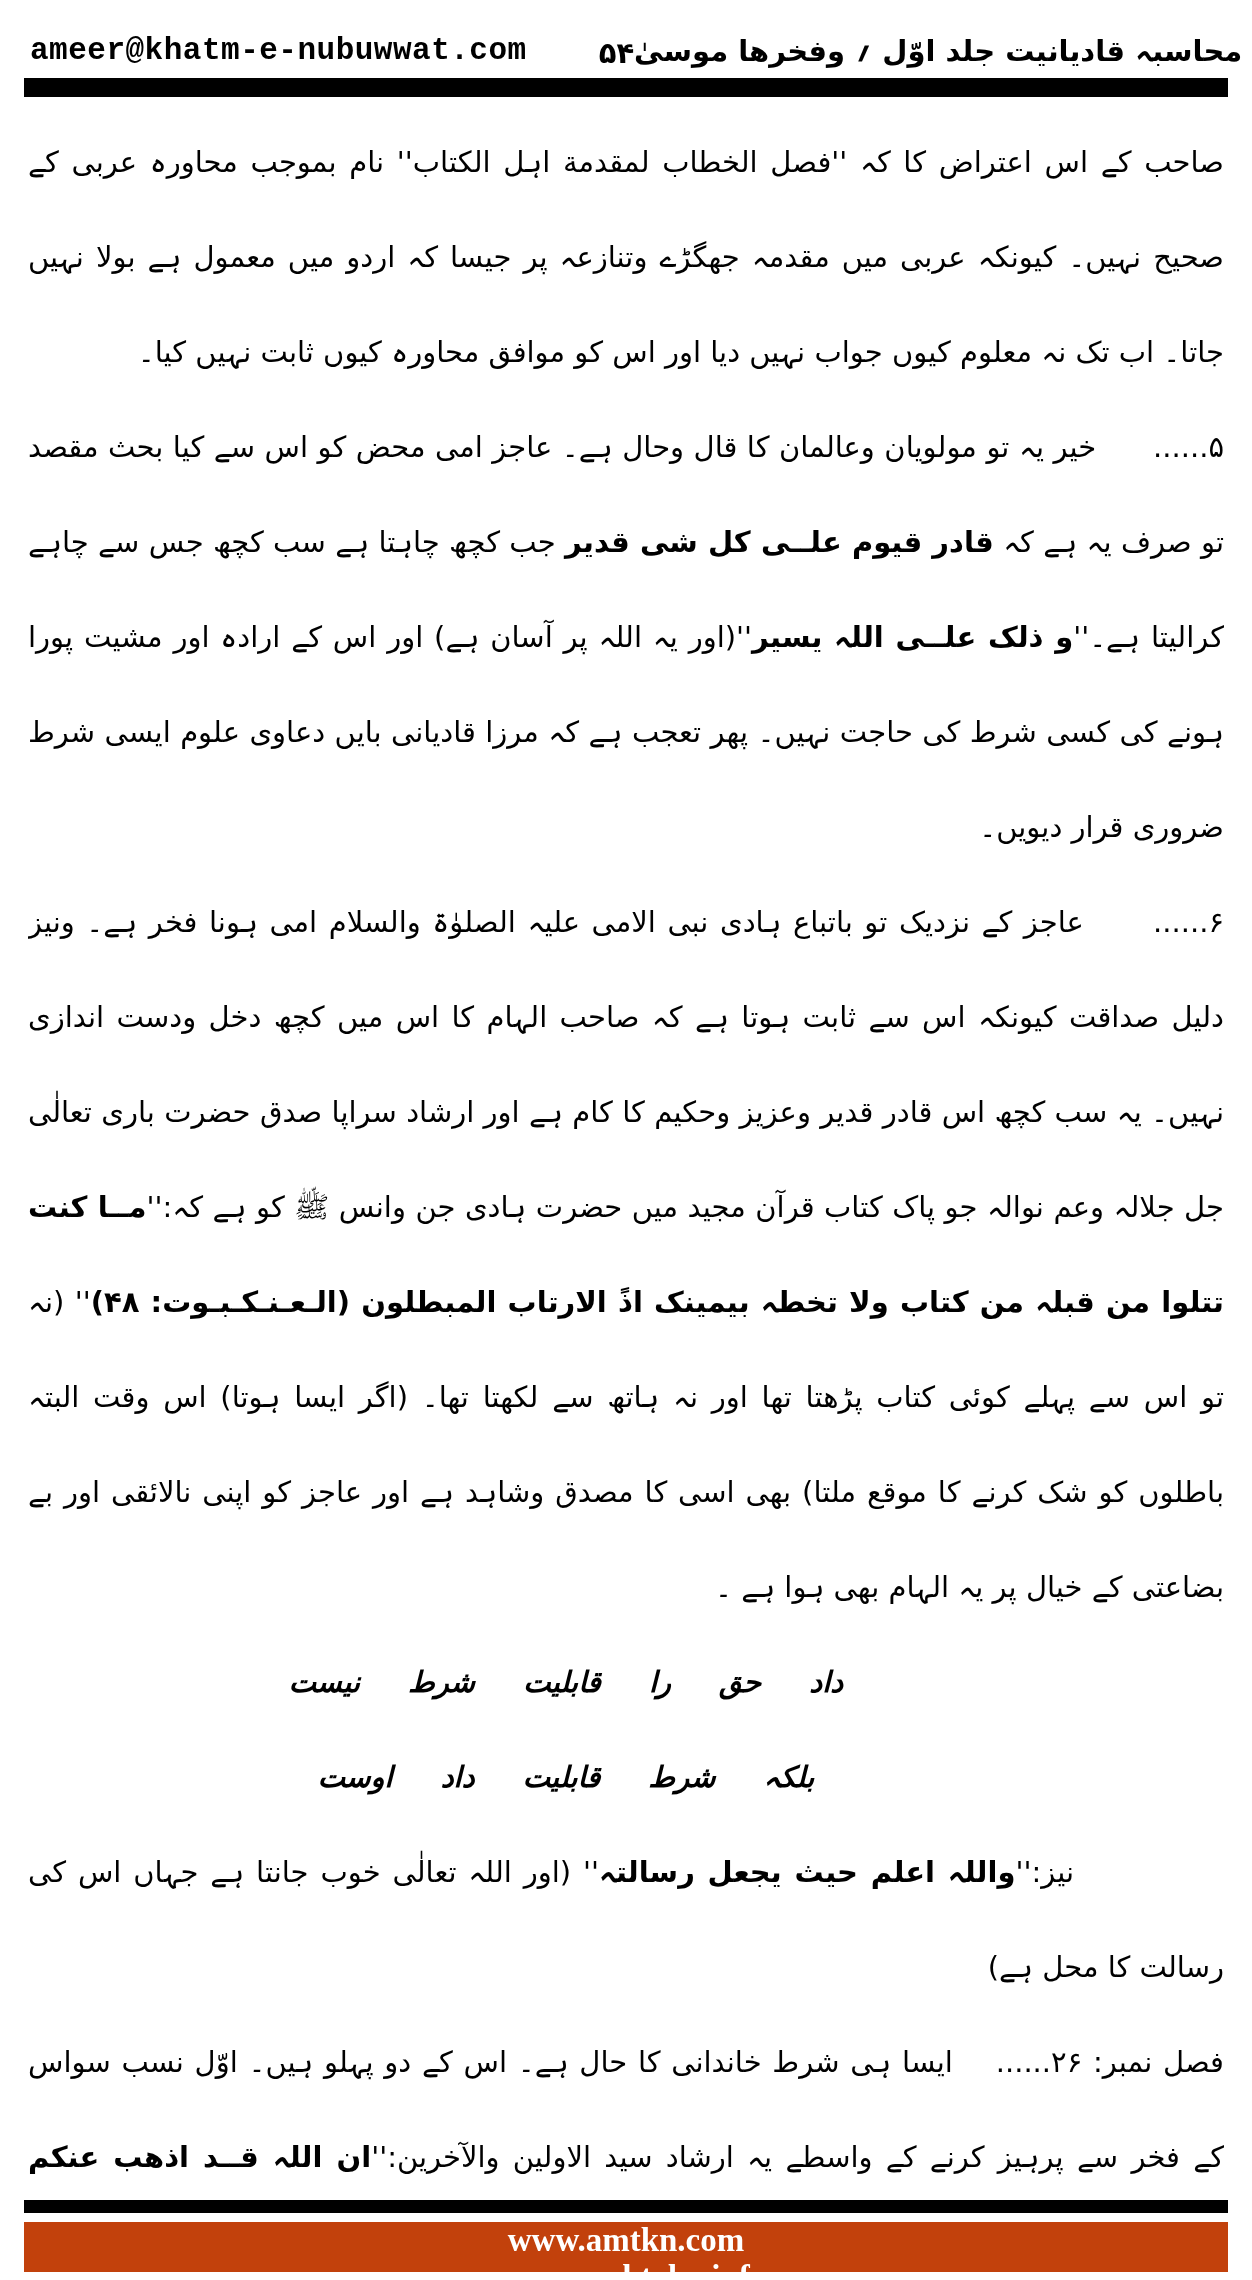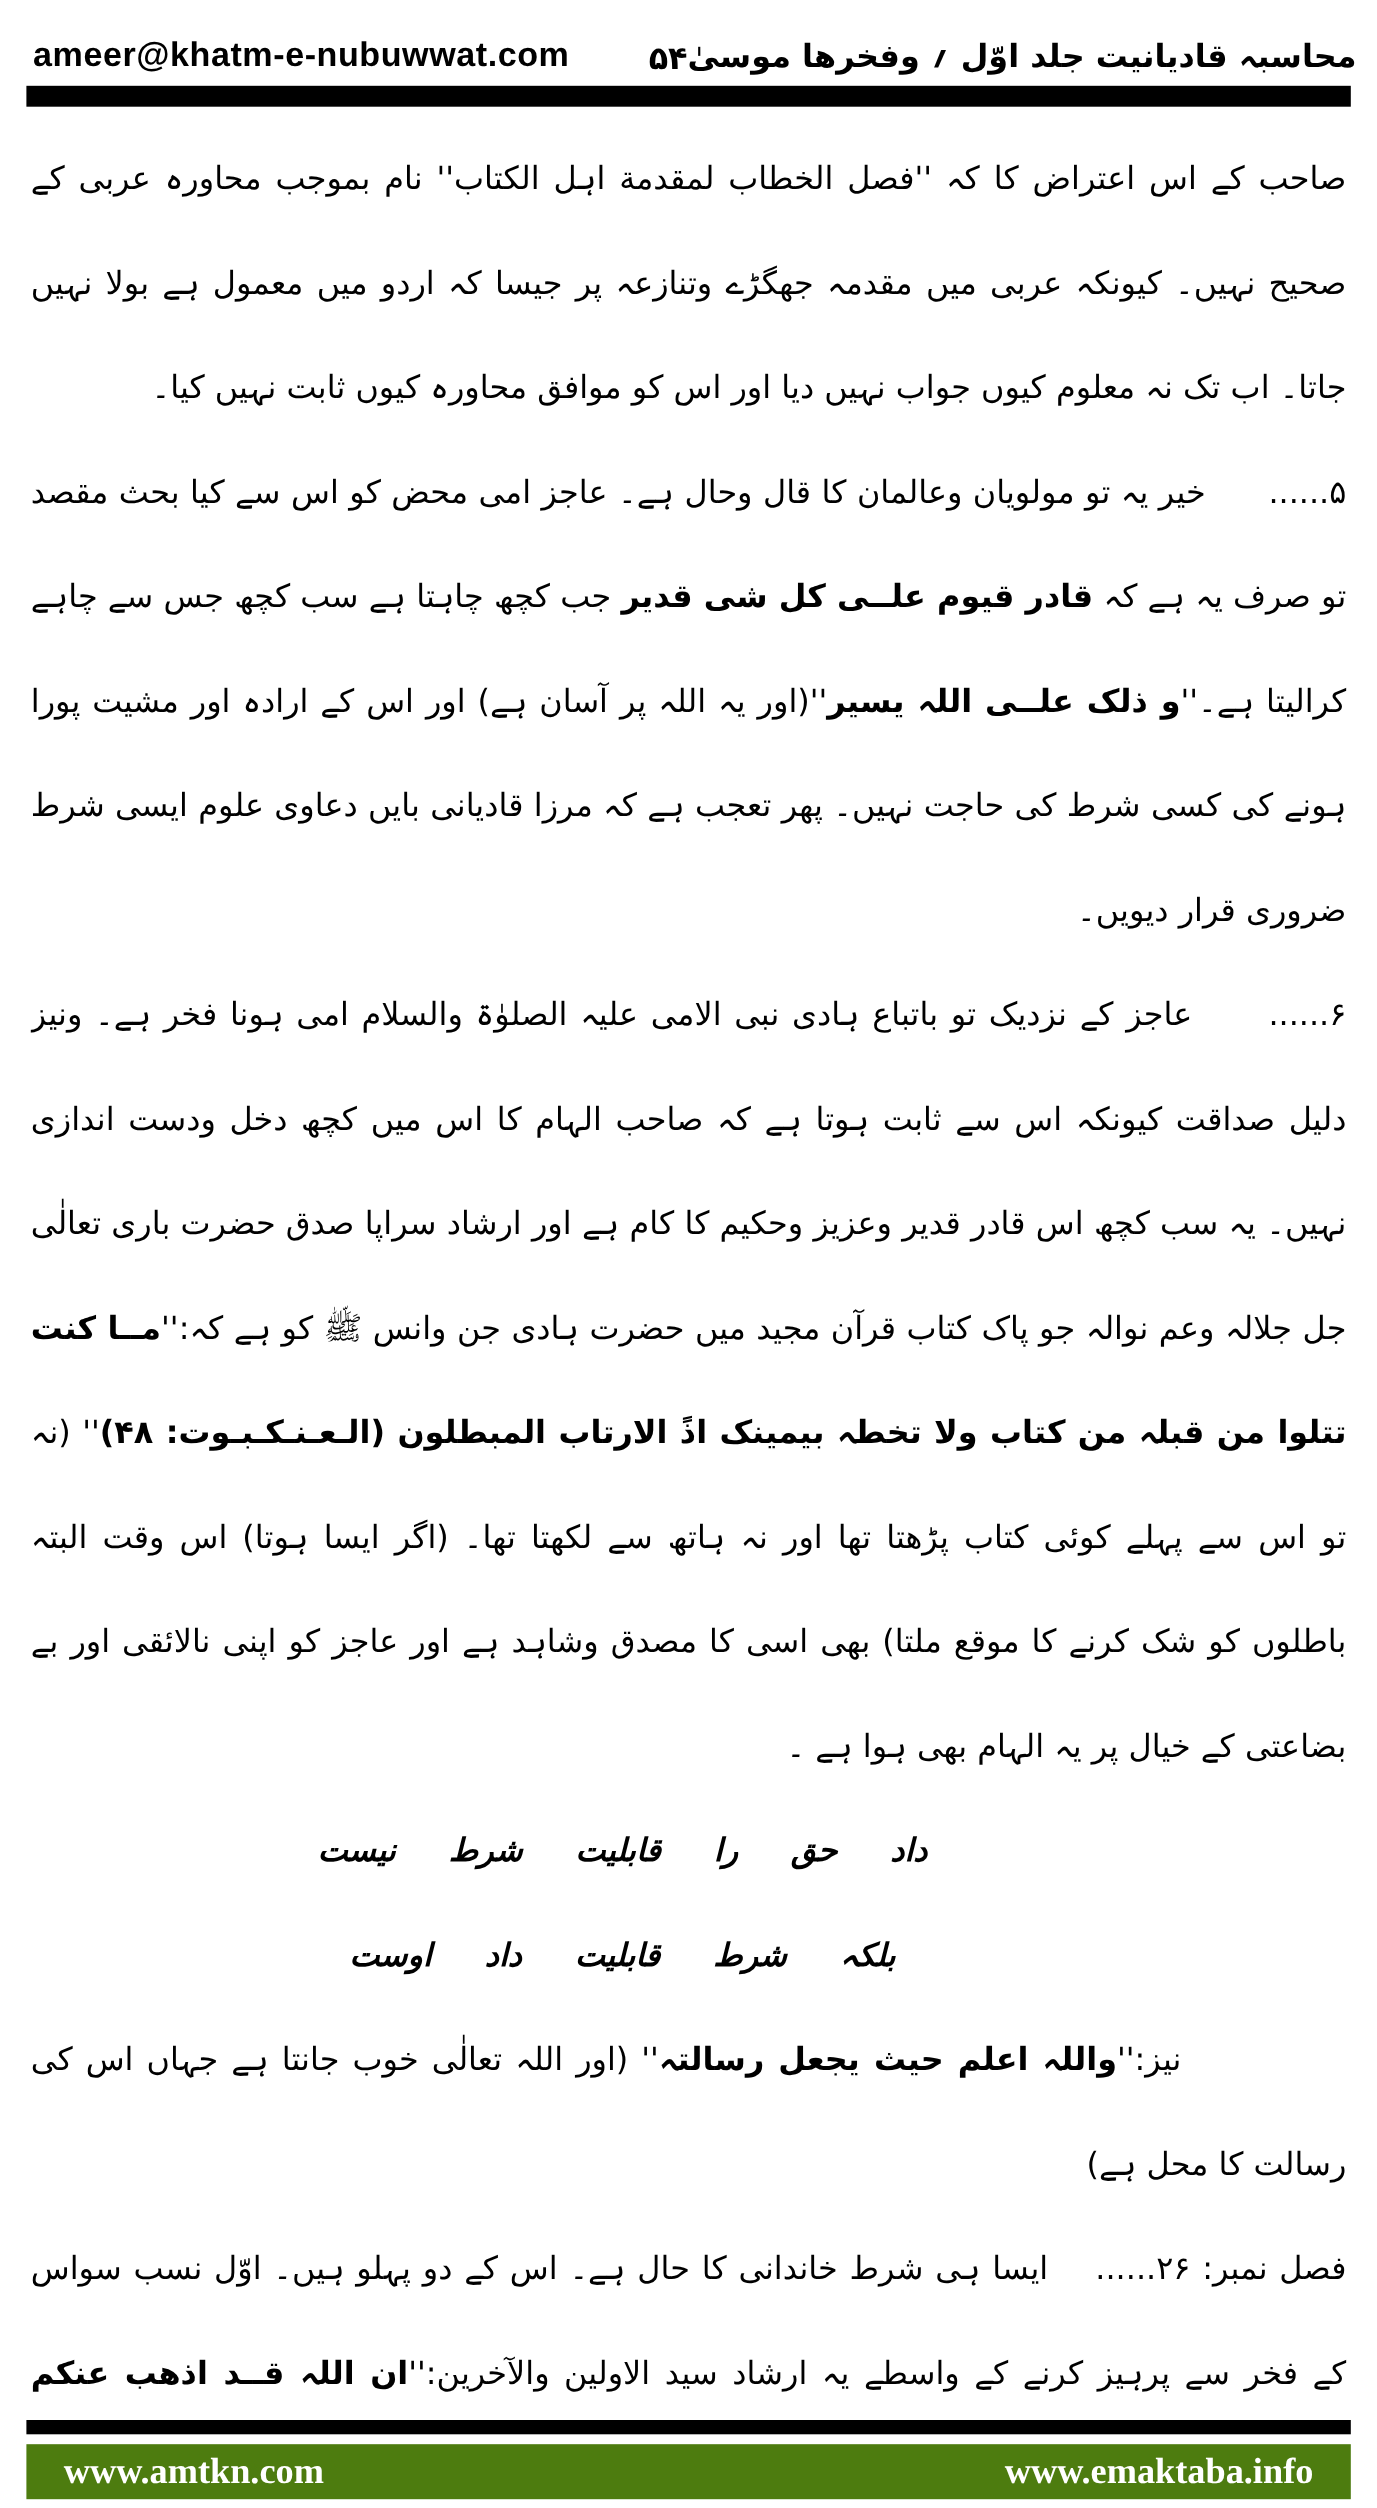--- a/index.html
+++ b/index.html
@@ -16,21 +16,21 @@
 
   
   .header {
     display: flex;
     align-items: flex-end;
     padding: 10px 28px 4px 30px;
     height: 58px;
     box-sizing: content-box;
   }
   .header-email {
-    font-family: Liberation Sans, sans-serif;
+    font-family: Liberation Mono, monospace;
     font-weight: bold;
     font-size: 31px;
     letter-spacing: 0.5px;
     white-space: nowrap;
   }
   .header-pagenum {
     font-family: "DejaVu Sans", sans-serif;
     font-weight: bold;
     font-size: 29px;
     margin-left: 72px;
@@ -88,26 +88,27 @@
     bottom: 8px;
   }
   .footer-thin-bar {
     height: 13px;
     background: #000000;
     margin: 0 24px;
   }
   .footer-links-bar {
     margin: 9px 24px 0 24px;
     height: 50px;
-    background: #4d7c0f;
+    background: #c2410c;
     display: flex;
     align-items: center;
     justify-content: space-between;
     padding: 0 34px;
     box-sizing: border-box;
+    flex-direction: column;
   }
   .footer-link {
     color: #ffffff;
     font-family: "Liberation Serif", serif;
     font-weight: bold;
     font-size: 33px;
     white-space: nowrap;
   }
 </style>
 </head>

